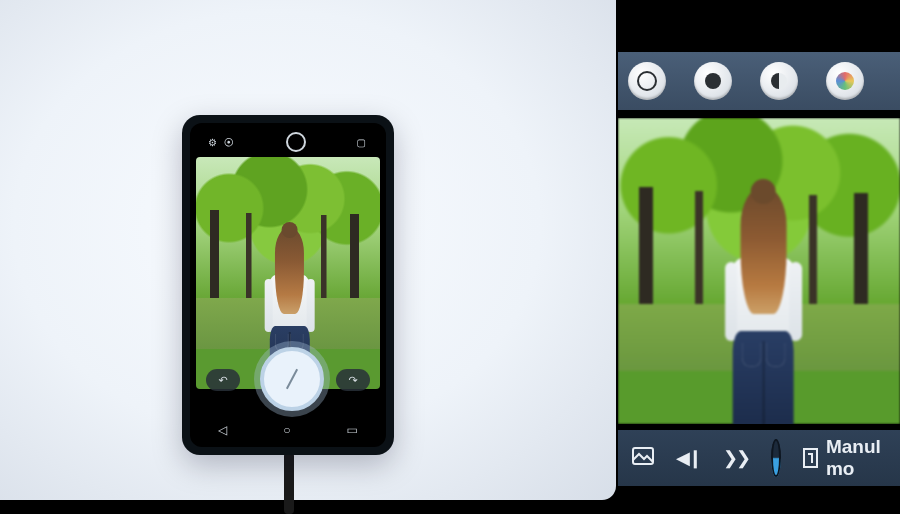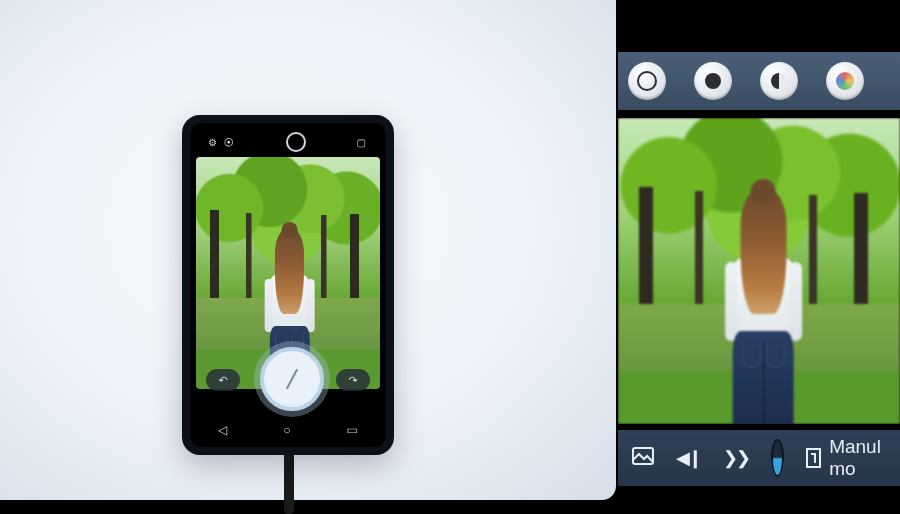--- a/index.html
+++ b/index.html
@@ -60,21 +60,21 @@
   .mode{width:38px;height:38px;border-radius:50%;background:radial-gradient(circle at 35% 30%,#fff,#e3e7ec 60%,#cdd3da);display:flex;align-items:center;justify-content:center;color:#222;font-size:15px;box-shadow:inset 0 -2px 2px rgba(0,0,0,.2)}
   .mode .dot{width:16px;height:16px;border-radius:50%;background:#2b2f33}
   .mode .halfdot{width:16px;height:16px;border-radius:50%;background:linear-gradient(90deg,#2b2f33 50%,#e8ecef 50%)}
   .mode .swirl{width:18px;height:18px;border-radius:50%;background:conic-gradient(#e46a6a,#e8c75a,#66c07a,#5a8fd6,#e46a6a)}
   .preview{position:absolute;top:118px;left:0;right:0;height:306px;overflow:hidden}
   .preview .scene{filter:blur(1.2px) saturate(1.05)}
   .preview .person{filter:blur(0)}
   .bottombar{position:absolute;left:0;right:0;top:430px;height:56px;background:linear-gradient(#2f4157,#263649);display:flex;align-items:center;gap:22px;padding:0 14px;color:#e9eef4}
   .bicon{font-size:18px;letter-spacing:-2px}
   .level{width:38px;height:38px;border-radius:50%;background:linear-gradient(180deg,#1c2a3b 48%,#3aa0e0 52%);box-shadow:inset 0 0 0 2px #0e1620}
-  .mode-label{display:flex;align-items:center;gap:8px;font-size:19px;font-weight:400;margin-left:auto}
+  .mode-label{display:flex;align-items:center;gap:8px;font-size:19px;font-weight:700;margin-left:auto}
   .mode-sq{width:16px;height:16px;border:2px solid #e9eef4;position:relative}
   .mode-sq:after{content:"";position:absolute;inset:3px;border-top:2px solid #e9eef4;border-right:2px solid #e9eef4}
   .right-panel .person{height:80%;width:40%;transform:translateX(-46%)}
 </style>
 </head>
 <body>
 
 <div class="stage">
 
   <div class="left-panel">

